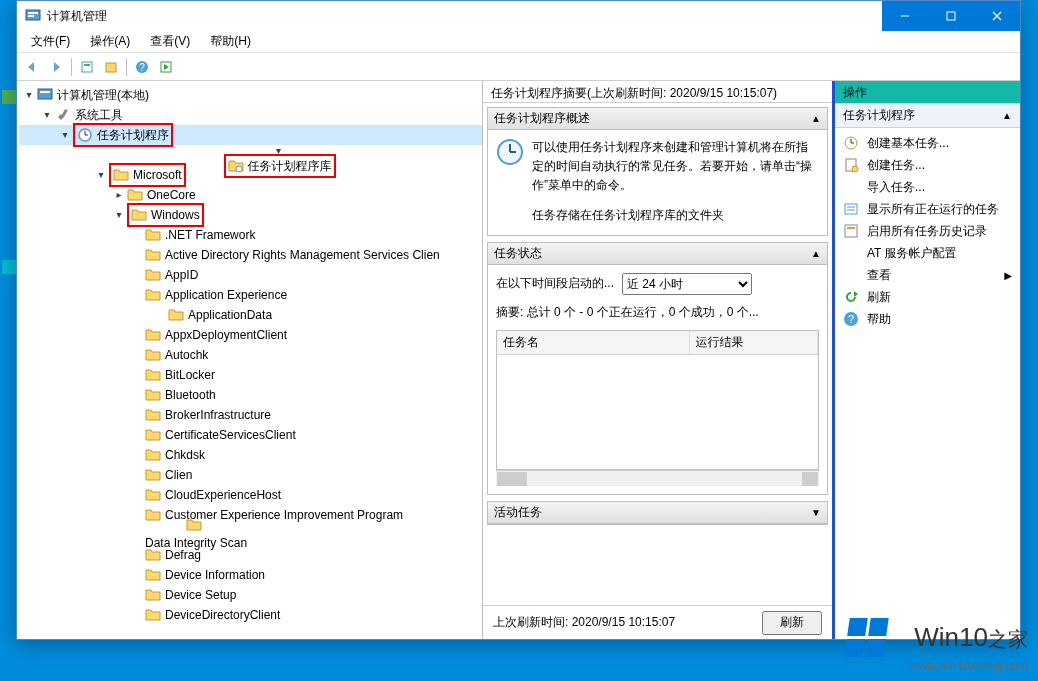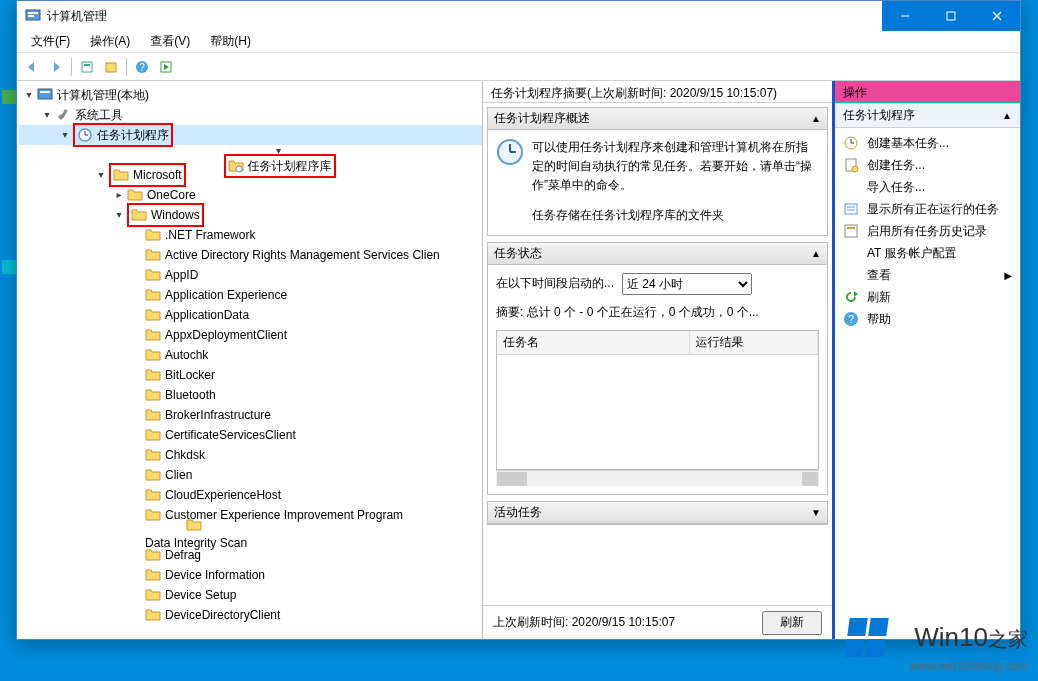--- a/index.html
+++ b/index.html
@@ -49,21 +49,21 @@
   .overview .clock{width:28px;height:28px;flex:none;}
   .status-row{display:flex;align-items:center;gap:8px;margin-bottom:8px;}
   .status-row select{flex:0 0 130px;height:22px;font-size:12px;}
   .tasks-table{border:1px solid #bfbfbf;height:140px;overflow:auto;margin-top:8px;}
   .tasks-table .thead{display:flex;background:#f5f5f5;border-bottom:1px solid #d0d0d0;}
   .tasks-table .th{flex:1;padding:2px 6px;font-size:12px;border-right:1px solid #e0e0e0;}
   .center-footer{height:34px;border-top:1px solid #d0d0d0;display:flex;align-items:center;justify-content:space-between;padding:0 10px;background:#fff;}
   .center-footer button{height:24px;padding:0 16px;font-size:12px;}
 
   .actions-pane { width: 185px; background:#fff; display:flex;flex-direction:column;}
-  .actions-hd{height:22px;background:#ec4899;padding:3px 8px;border-bottom:1px solid #14b8a6;}
+  .actions-hd{height:22px;background:#14b8a6;padding:3px 8px;border-bottom:5px solid #14b8a6;}
   .actions-sec-hd{background:#eef3fa;border-top:1px solid #d0d0d0;border-bottom:1px solid #d0d0d0;padding:3px 8px;display:flex;justify-content:space-between;align-items:center;}
   .actions-list{padding:4px 0;}
   .action-item{height:22px;display:flex;align-items:center;padding:0 8px;gap:8px;cursor:default;}
   .aicon{width:16px;height:16px;display:inline-flex;align-items:center;justify-content:center;flex:none;}
   .action-item .arrow{margin-left:auto;font-size:10px;}
 
   .watermark{position:absolute;right:10px;bottom:8px;text-align:right;color:#333;}
   .watermark .logo{display:flex;align-items:center;gap:28px;justify-content:flex-end;}
   .watermark .txt{font-size:26px;font-weight:300;color:#333;}
   .watermark .sub{font-size:12px;color:#666;margin-top:2px;}
@@ -279,21 +279,21 @@
             <span class="twisty "></span>
             <span style="display: inline-flex; align-items: center;">
               <span class="ticon">
                 <svg viewBox="0 0 16 16">
                   <path d="M1 3h5l1 2h8v8H1z" fill="#ffd86b" stroke="#c29a2f"></path>
                 </svg>
               </span>
               <span>Application Experience</span>
             </span>
           </div>
-          <div class="tree-row" style="padding-left: 112px;">
+          <div class="tree-row" style="padding-left: 112px; gap: 23px;">
             <span class="twisty "></span>
             <span style="display: inline-flex; align-items: center;">
               <span class="ticon">
                 <svg viewBox="0 0 16 16">
                   <path d="M1 3h5l1 2h8v8H1z" fill="#ffd86b" stroke="#c29a2f"></path>
                 </svg>
               </span>
               <span>ApplicationData</span>
             </span>
           </div>

